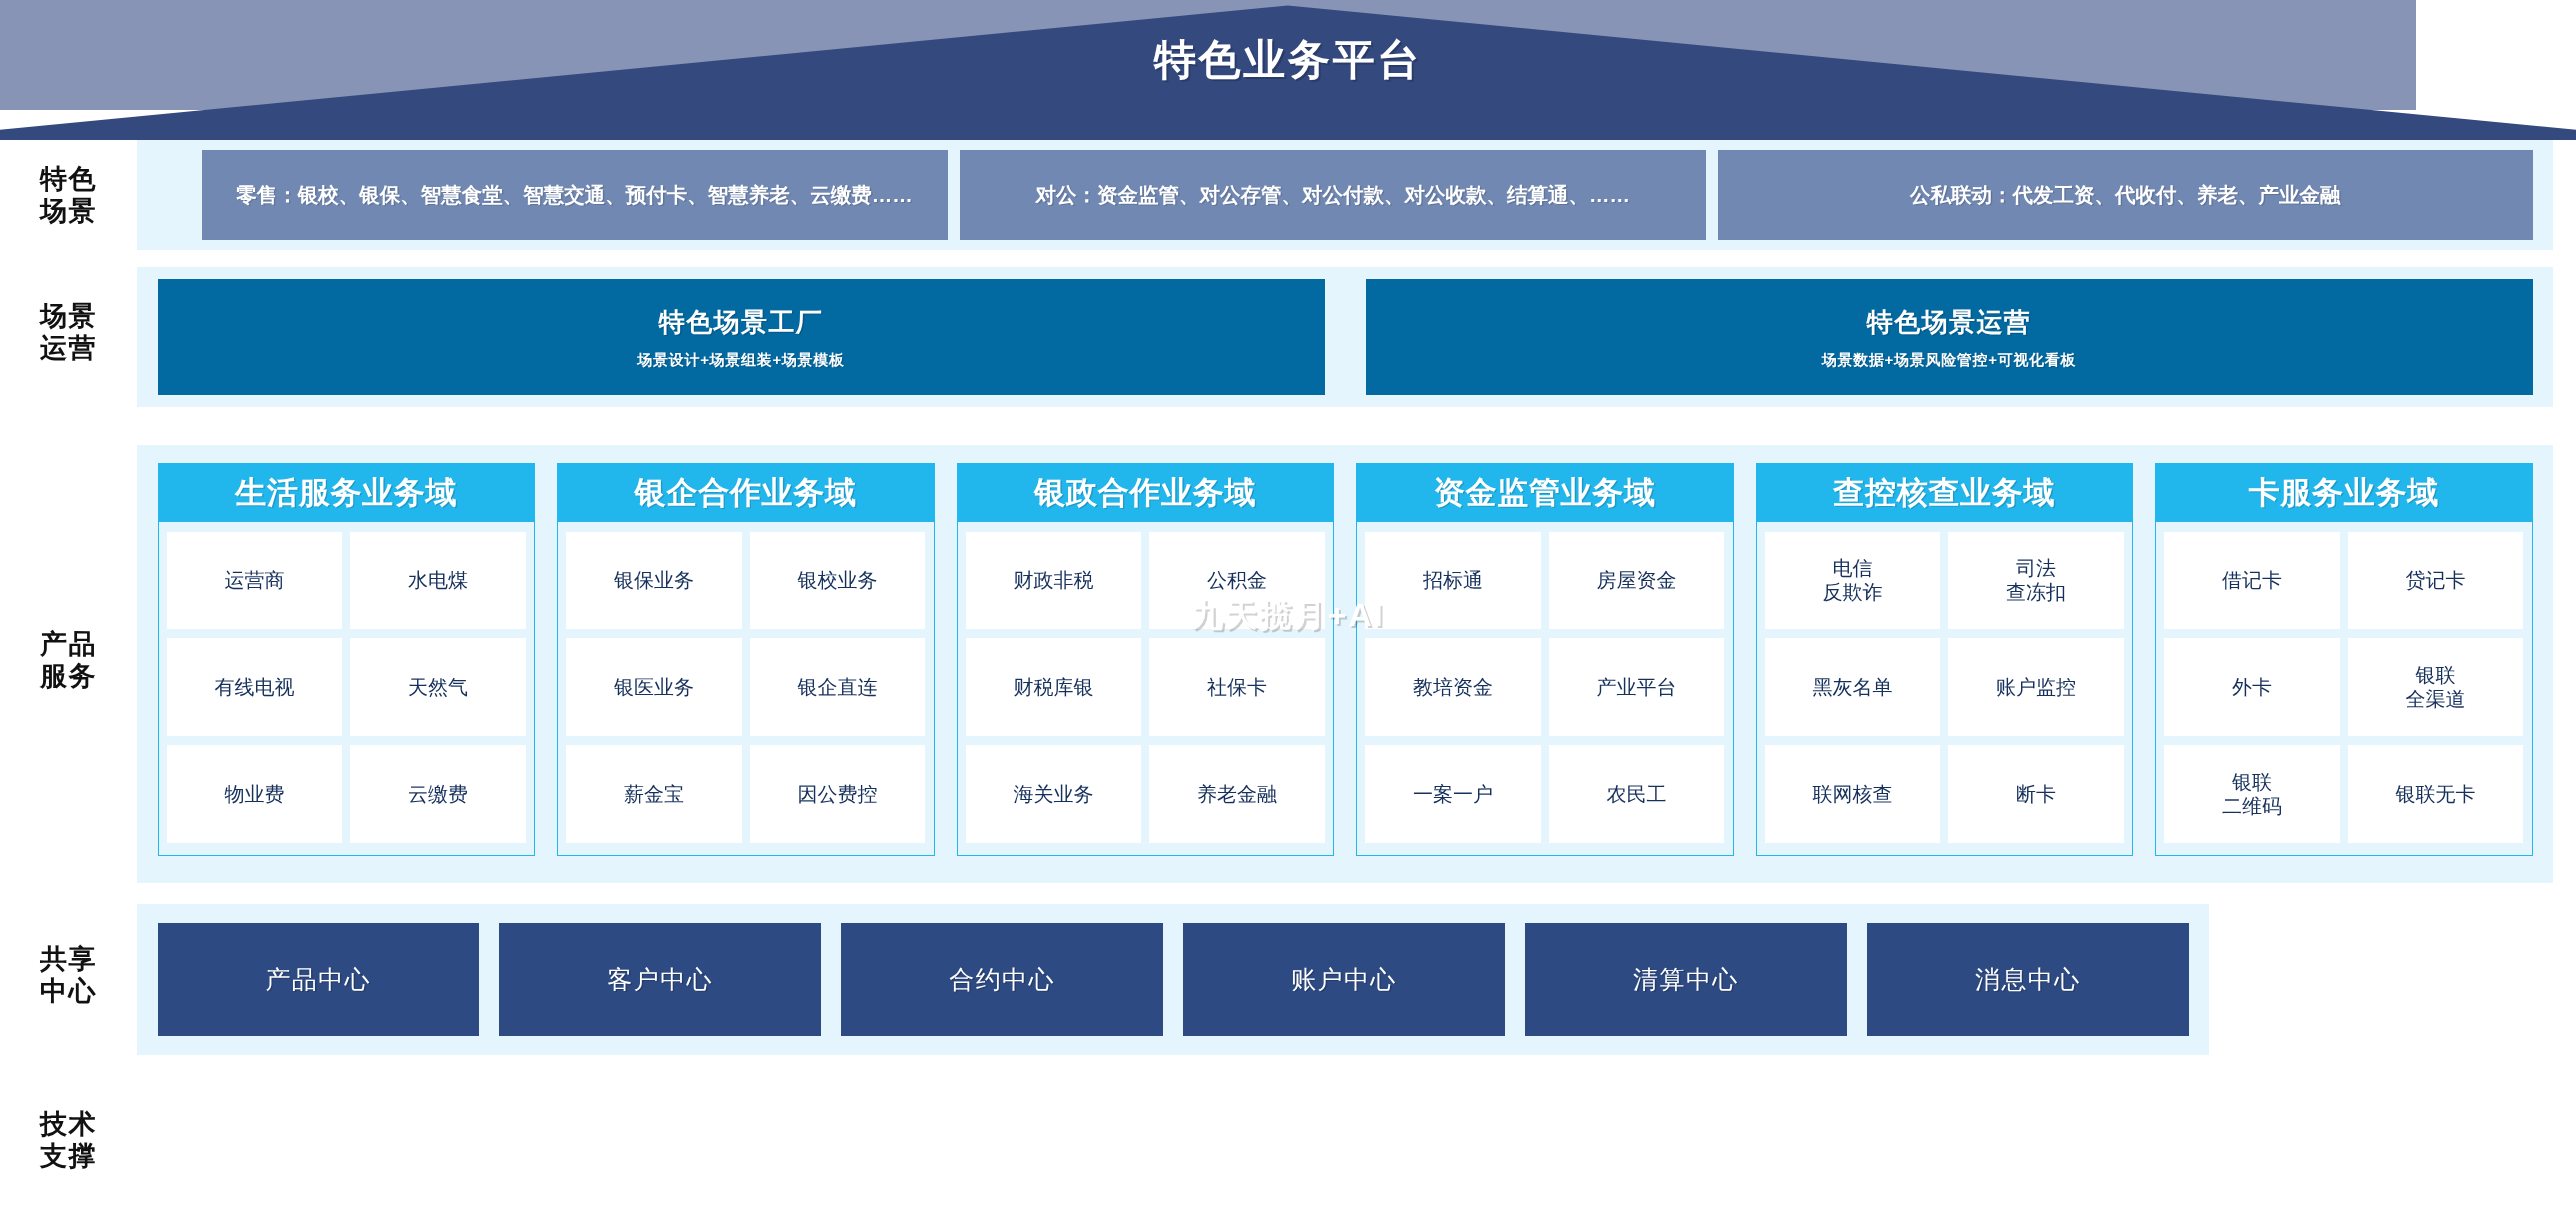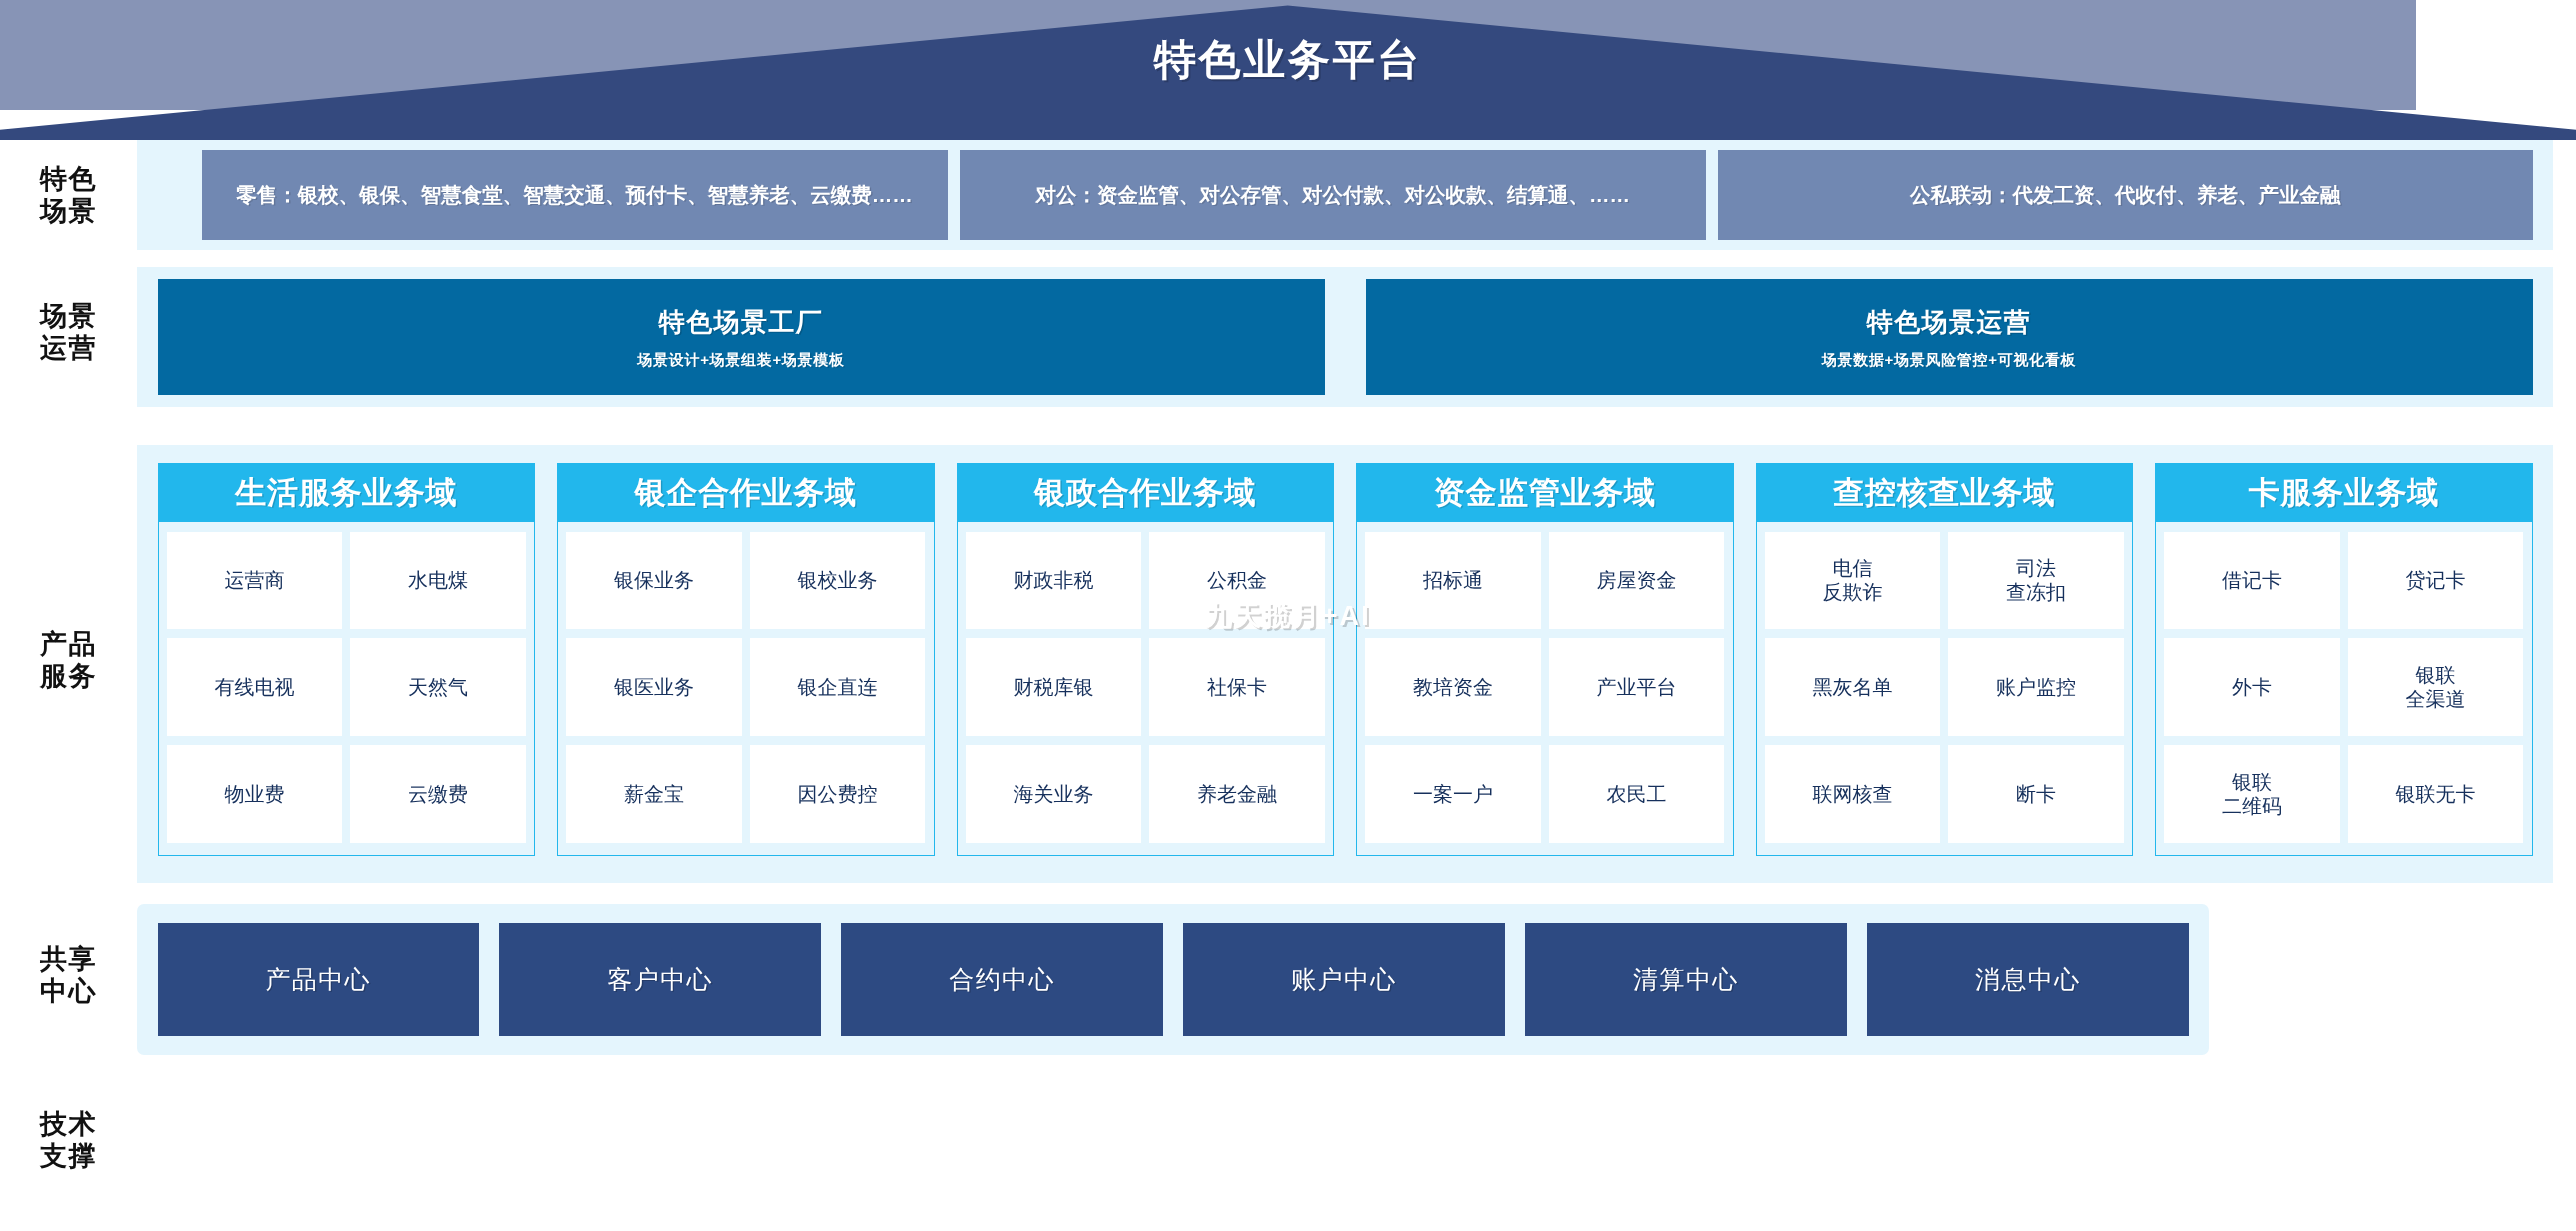--- a/index.html
+++ b/index.html
@@ -90,36 +90,36 @@
   .prod-cell{
     background:#ffffff;color:#16305c;
     display:flex;align-items:center;justify-content:center;
     text-align:center;
     font-size:20px;line-height:1.2;
     padding:1.4px 2.7px;box-sizing:border-box;
     white-space:pre-line;
   }
 
   
-  #share-band{left:137px;top:904px;width:2072px;height:151px;border-radius:7px;}
+  #share-band{left:137px;top:904px;width:2072px;height:151px;}
   .share-row{position:absolute;left:0;top:0;width:100%;height:100%;
      display:flex;align-items:stretch;gap:20.5px;padding:19px 20.5px;box-sizing:border-box;}
   .share-box{
     flex:1 1 0;background:#2d4a82;color:#fff;
     display:flex;align-items:center;justify-content:center;
     font-size:25px;font-weight:normal;letter-spacing:1.4px;
     text-shadow:1.4px 1.4px 0 rgba(0,0,0,.2);
   }
 
   
   #tech-band{left:137px;top:1088px;width:2416px;height:110px;background:#8794b6;}
   .tech-text{
     position:absolute;left:0;top:0;width:100%;height:100%;
     display:flex;align-items:center;justify-content:center;
-    color:#fff;font-size:27px;font-weight:bold;letter-spacing:2.1px;
+    color:#fff;font-size:32px;font-weight:bold;letter-spacing:2.1px;
     text-shadow:2.1px 2.1px 0 rgba(0,0,0,.18);
   }
 </style>
 </head>
 <body>
 
 <div class="roof-wrap">
   <svg class="roof-svg" viewBox="0 0 3763 205" preserveAspectRatio="none">
     <polygon points="1881,8 3763,190 3763,205 0,205 0,190" fill="#34497e"></polygon>
   </svg>

